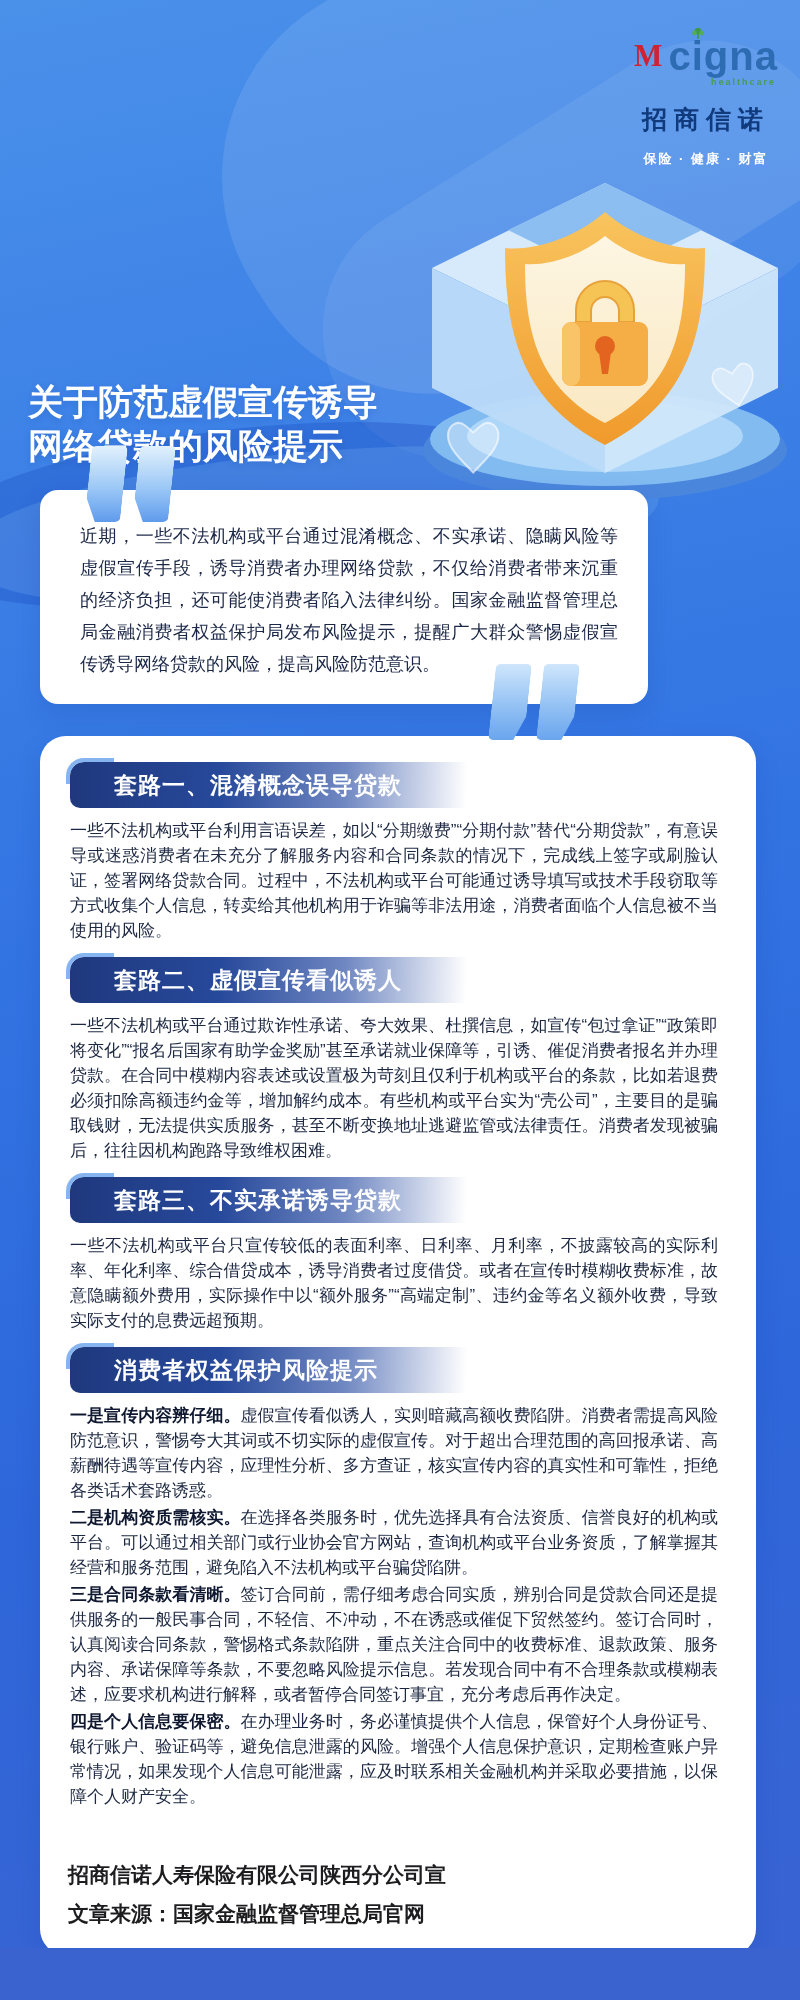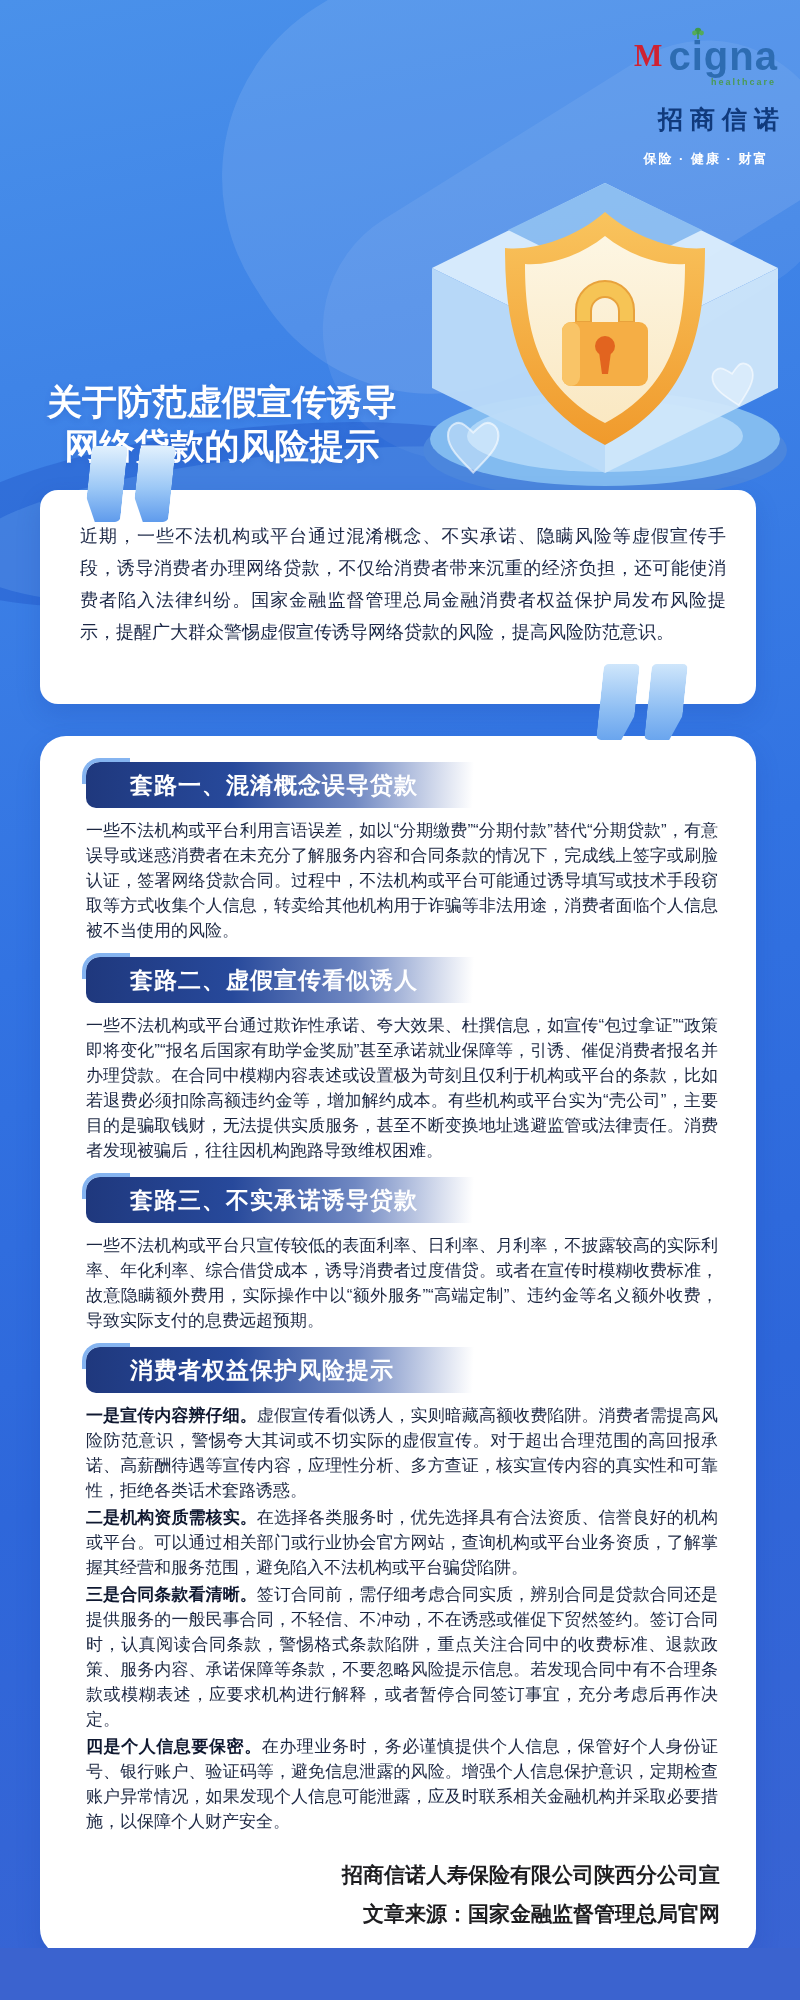--- a/index.html
+++ b/index.html
@@ -22,61 +22,61 @@
 
   
   .logo{position:absolute;top:36px;right:14px;width:160px;text-align:center;}
   .logo-row{display:flex;align-items:center;justify-content:center;gap:6px;position:relative;}
   .logo-m{font-family:"Liberation Serif","DejaVu Serif",serif;font-size:30px;font-weight:700;
     color:#cf2232;line-height:1;transform:scaleY(1.05);}
   .logo-cigna{font-size:40px;font-weight:700;color:#2d6cb2;letter-spacing:1px;line-height:1;position:relative;}
   .logo-tree{position:absolute;top:-10px;left:64px;}
   .logo-health{font-size:9px;font-weight:700;color:#4a9a55;letter-spacing:2px;text-align:right;
     margin:1px 10px 16px 0;}
-  .logo-cn{font-size:25px;font-weight:700;color:#103a7c;letter-spacing:7px;margin-top:5px;white-space:nowrap;text-align:right;}
+  .logo-cn{font-size:25px;font-weight:700;color:#103a7c;letter-spacing:7px;margin-top:5px;white-space:nowrap;}
   .logo-tag{font-size:13px;font-weight:700;color:#ffffff;letter-spacing:2px;margin-top:14px;}
 
   
   .hero-title{position:absolute;left:95px;top:78px;color:#fff;font-weight:900;
     font-size:126px;line-height:1.07;letter-spacing:10px;text-shadow:0 4px 10px rgba(20,60,160,0.25);}
-  .hero-sub{position:absolute;left:22px;top:380px;width:400px;text-align:center;color:#fff;
+  .hero-sub{position:absolute;left:28px;top:380px;width:400px;color:#fff;
     font-weight:700;font-size:35px;line-height:1.27;text-shadow:0 2px 6px rgba(20,60,160,0.2);}
 
   
   .illus{position:absolute;right:0;top:138px;width:410px;height:370px;}
 
   
   .quote{position:absolute;display:flex;gap:12px;z-index:5;}
   .quote .bar{width:36px;height:76px;border-radius:5px;transform:skewX(-6deg);
     clip-path:polygon(0 0,100% 0,100% 100%,30% 100%,0 68%);}
   .quote-open{left:48px;top:-44px;}
   .quote-open .bar{background:linear-gradient(180deg,#e2f1fd 0%,#9cc8f6 55%,#5f9bec 100%);}
   .quote-close{right:72px;bottom:-36px;}
   .quote-close .bar{background:linear-gradient(180deg,#cfe6fb 0%,#8ebef3 60%,#6aa5ee 100%);
     clip-path:polygon(0 0,100% 0,100% 68%,70% 100%,0 100%);}
 
   
-  .intro-card{position:absolute;left:40px;top:490px;width:716px;height:214px;background:#ffffff;
+  .intro-card{position:absolute;left:40px;top:490px;width:608px;height:214px;background:#ffffff;
     border-radius:18px;padding:30px 30px 0 40px;box-shadow:0 10px 24px rgba(20,60,160,0.18);}
   .intro-text{font-size:18px;line-height:32px;color:#1b2746;text-align:justify;margin:0;}
 
   
   .content-card{position:absolute;left:40px;top:736px;width:716px;height:1219px;background:#ffffff;
-    border-radius:26px;padding:26px 36px 16px 44px;box-shadow:0 10px 24px rgba(20,60,160,0.18);
+    border-radius:26px;padding:26px 36px 16px 28px;box-shadow:0 10px 24px rgba(20,60,160,0.18);
     display:flex;flex-direction:column;overflow:hidden;}
   .ribbon{position:relative;height:46px;width:64%;display:flex;align-items:center;
     padding:0 10px 0 44px;color:#fff;font-size:23px;font-weight:700;letter-spacing:1px;
     border-radius:14px 10px 22px 10px;margin:0 0 10px 2px;white-space:nowrap;
     background:linear-gradient(92deg,#1f387d 0%,#27499b 36%,#7088c2 66%,rgba(238,243,250,0) 95%);}
   .ribbon::before{content:"";position:absolute;left:-4px;top:-4px;width:44px;height:22px;
     border-top:4px solid #7fb0f0;border-left:4px solid #7fb0f0;border-top-left-radius:18px;opacity:.95;}
   .body-p{font-size:17px;line-height:25px;color:#1c2742;text-align:justify;margin:0 2px 14px 2px;}
   .item-p{font-size:17px;line-height:25px;color:#1c2742;text-align:justify;margin:0 2px 2px 2px;}
   .item-lead{font-weight:700;color:#0f1830;}
-  .footer{margin-top:auto;text-align:right;font-weight:700;font-size:21px;line-height:39px;
+  .footer{margin-top:auto;text-align:left;font-weight:700;font-size:21px;line-height:39px;
     color:#1d1d20;padding-bottom:6px;}
 </style>
 </head>
 <body>
 
 <div class="page">
 
   <div class="streak"></div>
   <div class="streak2"></div>
   <div class="wave-dark"></div>

